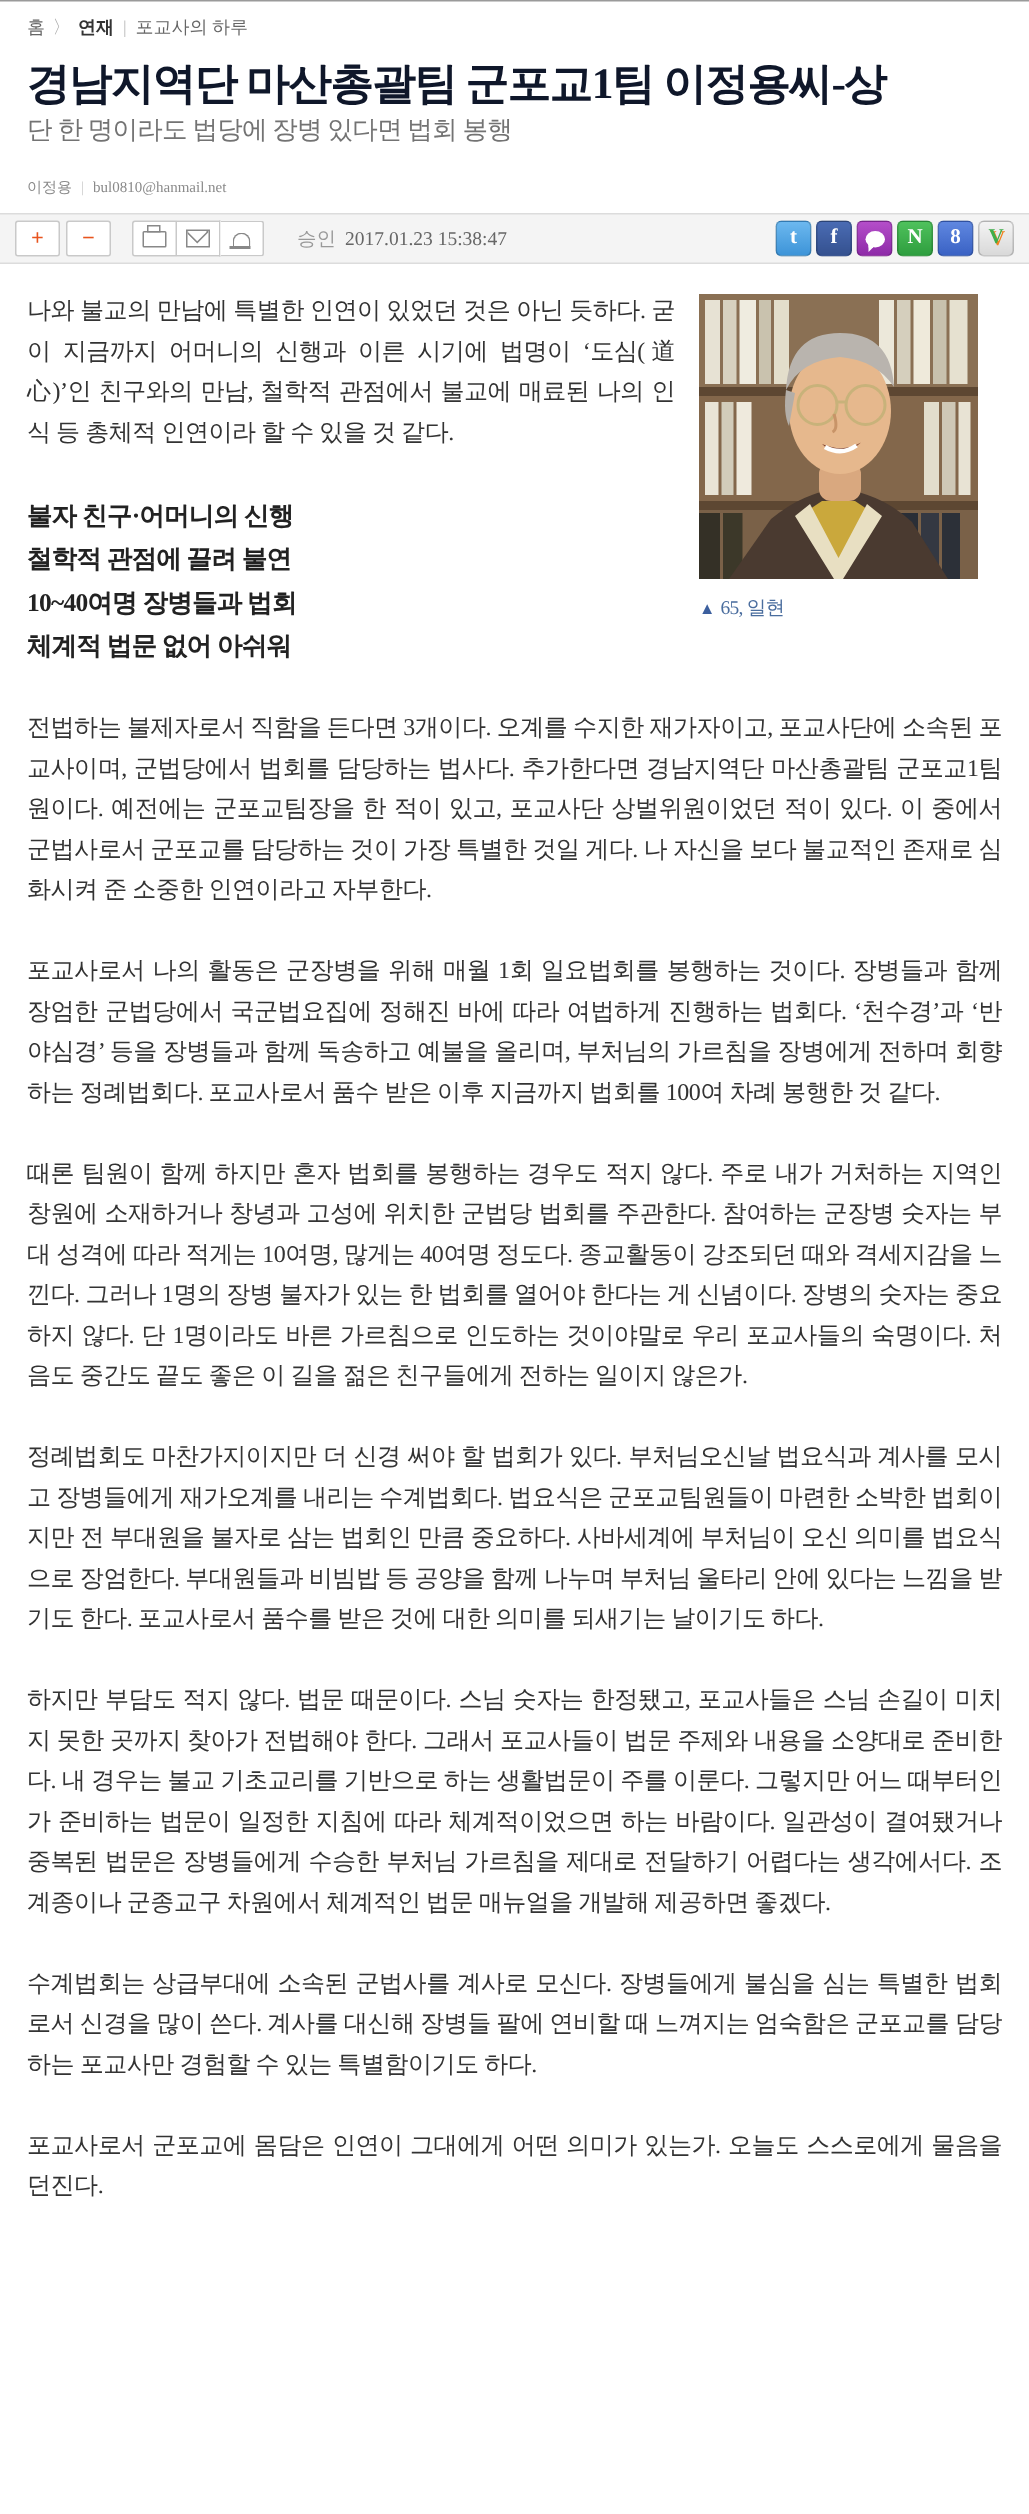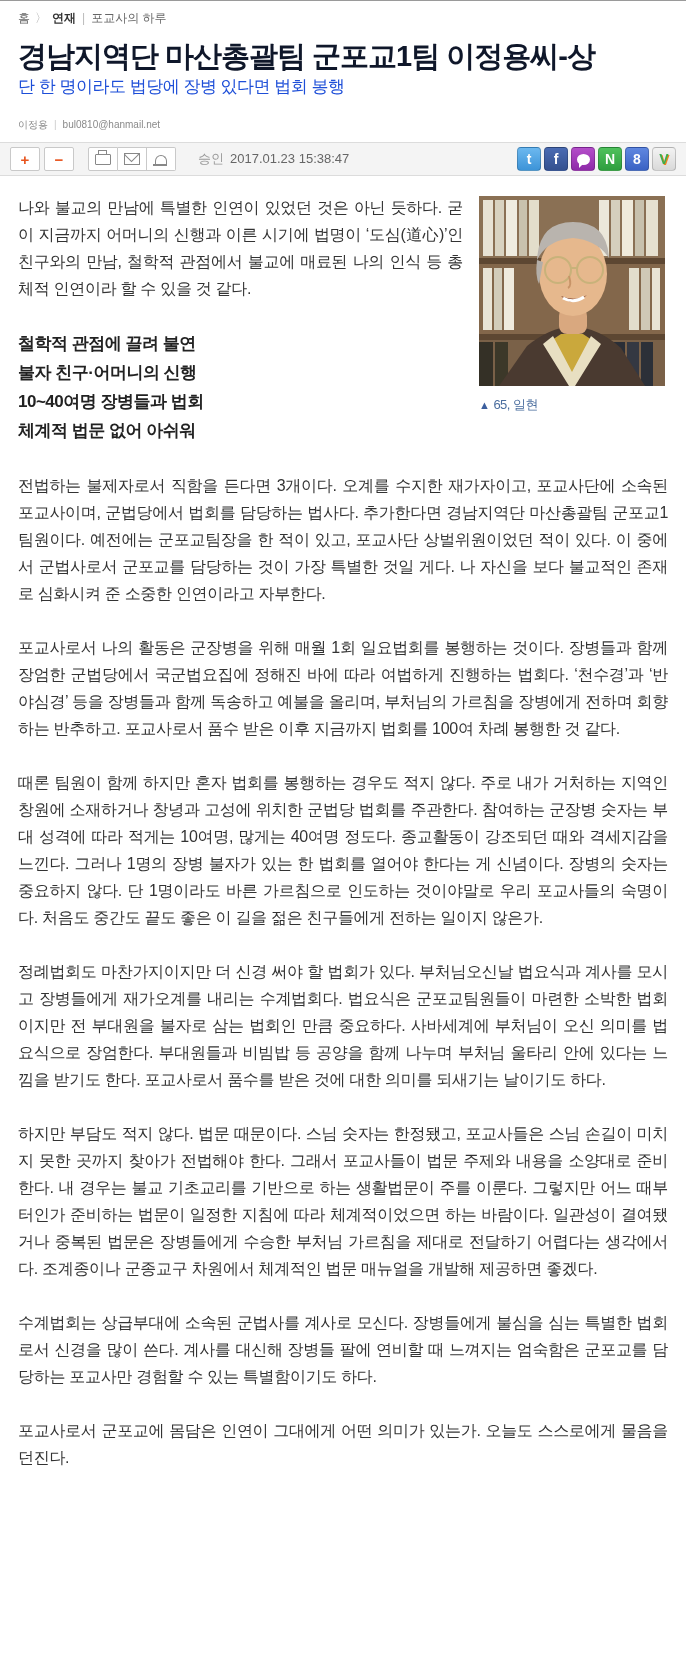--- a/index.html
+++ b/index.html
@@ -1,29 +1,29 @@
 <!DOCTYPE html>
 <html lang="ko"><head>
 <meta charset="utf-8">
 <style>
   html,body{margin:0;padding:0;background:#fff;}
   body{width:686px;font-family:"Liberation Sans","DejaVu Sans",sans-serif;color:#333;}
-  .page{width:686px;border-top:1px solid #9a9a9a;box-sizing:border-box;}
+  .page{width:686px;border-top:1px solid #9a9a9a;box-sizing:border-box;font-family:Liberation Serif, serif;}
 
   
   .breadcrumb{padding:9px 18px 6px;font-size:12px;color:#666;}
   .breadcrumb .sep{color:#aaa;margin:0 5px;}
   .breadcrumb .section{font-weight:bold;color:#333;}
   .breadcrumb .divider{color:#bbb;margin:0 6px;}
   .breadcrumb a{cursor:pointer;}
 
   
   .header{padding:2px 18px 0;}
   .title{font-size:29px;line-height:34px;font-weight:bold;color:#0f172a;letter-spacing:-1px;margin:4px 0 2px;}
-  .subtitle{font-size:17px;color:#1d4ed8;letter-spacing:-0.5px;margin:2px 0 0;}
+  .subtitle{font-size:17px;color:#737373;letter-spacing:-0.5px;margin:2px 0 0;}
   .authorline{text-align:left;font-size:10px;color:#8a8a8a;margin:20px 0 10px;}
   .authorline .divider{color:#ccc;margin:0 6px;}
 
   
   .toolbar{height:32px;background:#f4f4f4;border-top:1px solid #dcdcdc;border-bottom:1px solid #dcdcdc;
            display:flex;align-items:center;padding:0 10px;}
   .tbtn{display:inline-flex;align-items:center;justify-content:center;width:28px;height:22px;
         background:#fff;border:1px solid #c9c9c9;border-radius:2px;margin-right:4px;cursor:pointer;
         font-weight:bold;font-size:15px;color:#e8541e;line-height:1;}
   .tbtn-group{display:inline-flex;margin-left:10px;}
@@ -50,21 +50,21 @@
   .i-printer::before{content:"";position:absolute;left:2px;top:-5px;width:7px;height:3px;border:1.5px solid #888;}
   .i-mail{width:14px;height:10px;border:1.5px solid #888;position:relative;overflow:hidden;}
   .i-mail::before{content:"";position:absolute;left:1px;top:-5px;width:9px;height:9px;border:1.5px solid #888;transform:rotate(45deg);}
   .i-siren{width:10px;height:8px;border:1.5px solid #888;border-bottom:none;border-radius:8px 8px 0 0;position:relative;}
   .i-siren::after{content:"";position:absolute;left:-3px;bottom:-2px;width:14px;height:2px;background:#888;}
 
   
   .content{padding:18px 18px 0;}
   .content p{font-size:16px;line-height:27px;letter-spacing:-0.3px;text-align:justify;margin:0 0 27px;color:#333;}
   .lead{font-size:17px;line-height:29px;font-weight:bold;color:#222;letter-spacing:-0.5px;margin:0 0 27px;}
-  .figure{float:right;width:186px;margin:2px 3px 6px 16px;}
+  .figure{float:right;width:186px;margin:2px 16px 6px 16px;}
   .figure svg{display:block;width:186px;height:190px;}
   .caption{margin-top:10px;font-size:13px;color:#4a6d9e;letter-spacing:-0.5px;}
   .caption .tri{color:#3c5f9e;font-size:11px;margin-right:4px;}
   .clear{clear:both;}
   .signature{margin:0 0 27px;font-size:16px;color:#333;}
 </style>
 </head>
 <body>
 
 <div class="page">
@@ -163,28 +163,28 @@
         <path d="M90 80 Q93 90 89 92" fill="none" stroke="#c89468" stroke-width="2"></path>
       </svg>
       <div class="caption">
         <span class="tri">▲</span><span>65, 일현</span>
       </div>
     </div>
 
     <p>나와 불교의 만남에 특별한 인연이 있었던 것은 아닌 듯하다. 굳이 지금까지 어머니의 신행과 이른 시기에 법명이 ‘도심(道心)’인 친구와의 만남, 철학적 관점에서 불교에 매료된 나의 인식 등 총체적 인연이라 할 수 있을 것 같다.</p>
 
     <div class="lead">
+      <div>불자 친구·어머니의 신행</div>
       <div>철학적 관점에 끌려 불연</div>
-      <div>불자 친구·어머니의 신행</div>
       <div>10~40여명 장병들과 법회</div>
       <div>체계적 법문 없어 아쉬워</div>
     </div>
 
     <p>전법하는 불제자로서 직함을 든다면 3개이다. 오계를 수지한 재가자이고, 포교사단에 소속된 포교사이며, 군법당에서 법회를 담당하는 법사다. 추가한다면 경남지역단 마산총괄팀 군포교1팀원이다. 예전에는 군포교팀장을 한 적이 있고, 포교사단 상벌위원이었던 적이 있다. 이 중에서 군법사로서 군포교를 담당하는 것이 가장 특별한 것일 게다. 나 자신을 보다 불교적인 존재로 심화시켜 준 소중한 인연이라고 자부한다.</p>
-    <p>포교사로서 나의 활동은 군장병을 위해 매월 1회 일요법회를 봉행하는 것이다. 장병들과 함께 장엄한 군법당에서 국군법요집에 정해진 바에 따라 여법하게 진행하는 법회다. ‘천수경’과 ‘반야심경’ 등을 장병들과 함께 독송하고 예불을 올리며, 부처님의 가르침을 장병에게 전하며 회향하는 반추하고. 포교사로서 품수 받은 이후 지금까지 법회를 100여 차례 봉행한 것 같다.</p>
+    <p>포교사로서 나의 활동은 군장병을 위해 매월 1회 일요법회를 봉행하는 것이다. 장병들과 함께 장엄한 군법당에서 국군법요집에 정해진 바에 따라 여법하게 진행하는 법회다. ‘천수경’과 ‘반야심경’ 등을 장병들과 함께 독송하고 예불을 올리며, 부처님의 가르침을 장병에게 전하며 회향하는 정례법회다. 포교사로서 품수 받은 이후 지금까지 법회를 100여 차례 봉행한 것 같다.</p>
     <p>때론 팀원이 함께 하지만 혼자 법회를 봉행하는 경우도 적지 않다. 주로 내가 거처하는 지역인 창원에 소재하거나 창녕과 고성에 위치한 군법당 법회를 주관한다. 참여하는 군장병 숫자는 부대 성격에 따라 적게는 10여명, 많게는 40여명 정도다. 종교활동이 강조되던 때와 격세지감을 느낀다. 그러나 1명의 장병 불자가 있는 한 법회를 열어야 한다는 게 신념이다. 장병의 숫자는 중요하지 않다. 단 1명이라도 바른 가르침으로 인도하는 것이야말로 우리 포교사들의 숙명이다. 처음도 중간도 끝도 좋은 이 길을 젊은 친구들에게 전하는 일이지 않은가.</p>
     <p>정례법회도 마찬가지이지만 더 신경 써야 할 법회가 있다. 부처님오신날 법요식과 계사를 모시고 장병들에게 재가오계를 내리는 수계법회다. 법요식은 군포교팀원들이 마련한 소박한 법회이지만 전 부대원을 불자로 삼는 법회인 만큼 중요하다. 사바세계에 부처님이 오신 의미를 법요식으로 장엄한다. 부대원들과 비빔밥 등 공양을 함께 나누며 부처님 울타리 안에 있다는 느낌을 받기도 한다. 포교사로서 품수를 받은 것에 대한 의미를 되새기는 날이기도 하다.</p>
     <p>하지만 부담도 적지 않다. 법문 때문이다. 스님 숫자는 한정됐고, 포교사들은 스님 손길이 미치지 못한 곳까지 찾아가 전법해야 한다. 그래서 포교사들이 법문 주제와 내용을 소양대로 준비한다. 내 경우는 불교 기초교리를 기반으로 하는 생활법문이 주를 이룬다. 그렇지만 어느 때부터인가 준비하는 법문이 일정한 지침에 따라 체계적이었으면 하는 바람이다. 일관성이 결여됐거나 중복된 법문은 장병들에게 수승한 부처님 가르침을 제대로 전달하기 어렵다는 생각에서다. 조계종이나 군종교구 차원에서 체계적인 법문 매뉴얼을 개발해 제공하면 좋겠다.</p>
     <p>수계법회는 상급부대에 소속된 군법사를 계사로 모신다. 장병들에게 불심을 심는 특별한 법회로서 신경을 많이 쓴다. 계사를 대신해 장병들 팔에 연비할 때 느껴지는 엄숙함은 군포교를 담당하는 포교사만 경험할 수 있는 특별함이기도 하다.</p>
     <p>포교사로서 군포교에 몸담은 인연이 그대에게 어떤 의미가 있는가. 오늘도 스스로에게 물음을 던진다.</p>
 
   </div>
 
 </div>
 

